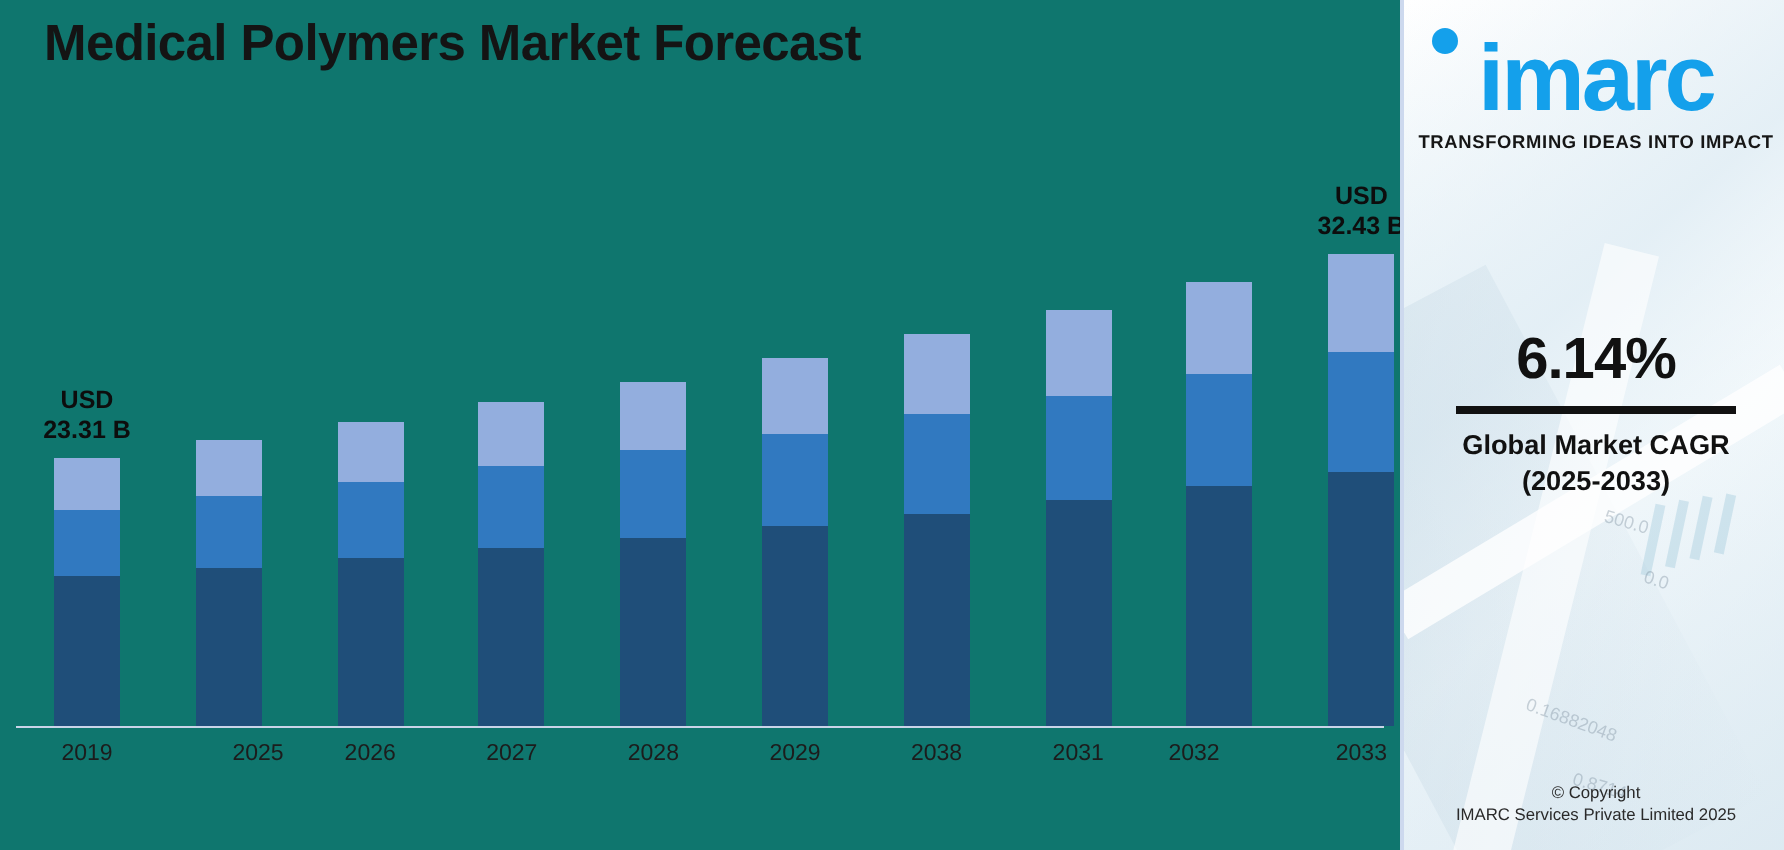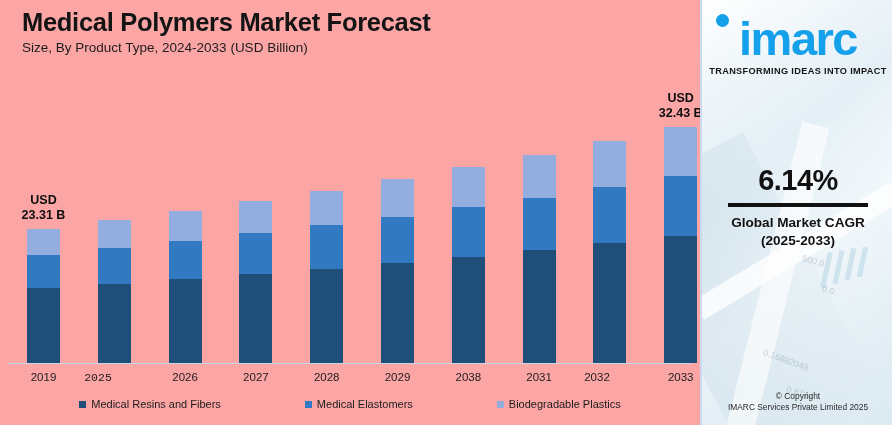--- a/index.html
+++ b/index.html
@@ -12,21 +12,21 @@
   #root {
     position: relative;
     width: 892px; height: 425px;
     display: flex;
   }
 
   
   .left-panel {
     position: relative;
     width: 700px; height: 425px;
-    background: #fca5a5;
+    background: #0f766e;
     flex: 0 0 700px;
   }
 
   .title {
     position: absolute;
     left: 22px; top: 8px;
     font-size: 25.5px;
     font-weight: bold;
     color: #141414;
     letter-spacing: -0.3px;
@@ -193,36 +193,35 @@
   }
 </style>
 </head>
 <body>
 
 <div id="root">
 
   <div class="left-panel">
 
     <div class="title">Medical Polymers Market Forecast</div>
-    <div class="subtitle">Size, By Product Type, 2024-2033 (USD Billion)</div>
 
     <div class="plot" id="plot">
       <div class="baseline"></div>
     <div class="bar" style="left: 27px;">
           <div class="seg s3" style="height: 26.1133px; background: rgb(147, 174, 222);"></div>
           <div class="seg s2" style="height: 33.6072px; background: rgb(49, 121, 192);"></div>
           <div class="seg s1" style="height: 74.6507px; background: rgb(31, 78, 121);"></div>
         </div>
         <div class="xlabel" style="left: 13.5px;">2019</div>
         <div class="bar" style="left: 97.8px;">
           <div class="seg s3" style="height: 28.0156px; background: rgb(147, 174, 222);"></div>
           <div class="seg s2" style="height: 35.7978px; background: rgb(49, 121, 192);"></div>
           <div class="seg s1" style="height: 79.147px; background: rgb(31, 78, 121);"></div>
         </div>
-        <div class="xlabel" style="left: 68px; font-family: Liberation Mono, monospace;">2025</div>
+        <div class="xlabel" style="left: 99px;">2025</div>
         <div class="bar" style="left: 168.6px;">
           <div class="seg s3" style="height: 30.0332px; background: rgb(147, 174, 222);"></div>
           <div class="seg s2" style="height: 38.1612px; background: rgb(49, 121, 192);"></div>
           <div class="seg s1" style="height: 83.874px; background: rgb(31, 78, 121);"></div>
         </div>
         <div class="xlabel" style="left: 155.1px;">2026</div>
         <div class="bar" style="left: 239.4px;">
           <div class="seg s3" style="height: 32.2814px; background: rgb(147, 174, 222);"></div>
           <div class="seg s2" style="height: 40.64px; background: rgb(49, 121, 192);"></div>
           <div class="seg s1" style="height: 89.0044px; background: rgb(31, 78, 121);"></div>
@@ -267,34 +266,20 @@
         <div class="val-label" style="left: 6.5px; top: 192.629px;">
           <div>USD</div>
           <div>23.31 B</div>
         </div>
         <div class="val-label" style="left: 643.7px; top: 91px;">
           <div>USD</div>
           <div>32.43 B</div>
         </div>
       </div>
 
-    <div class="legend">
-      <div class="legend-item">
-        <span class="swatch" style="background:#1f4e79"></span>
-        <span>Medical Resins and Fibers</span>
-      </div>
-      <div class="legend-item">
-        <span class="swatch" style="background:#3179c0"></span>
-        <span>Medical Elastomers</span>
-      </div>
-      <div class="legend-item">
-        <span class="swatch" style="background:#93aede"></span>
-        <span>Biodegradable Plastics</span>
-      </div>
-    </div>
   </div>
 
   <div class="right-panel">
     <div class="rp-bg"></div>
     <div class="rp-shade" style="left:-30px; top:150px; width:150px; height:300px; transform:rotate(-28deg);"></div>
     <div class="rp-diag" style="left:-20px; top:240px; width:230px; height:22px; transform:rotate(-31deg);"></div>
     <div class="rp-diag" style="left:60px; top:120px; width:28px; height:330px; transform:rotate(14deg); background:rgba(255,255,255,0.6);"></div>
     <div class="rp-ghostbar" style="left:122px; top:252px; width:5px; height:36px; transform:rotate(12deg);"></div>
     <div class="rp-ghostbar" style="left:134px; top:250px; width:5px; height:34px; transform:rotate(12deg);"></div>
     <div class="rp-ghostbar" style="left:146px; top:248px; width:5px; height:32px; transform:rotate(12deg);"></div>

